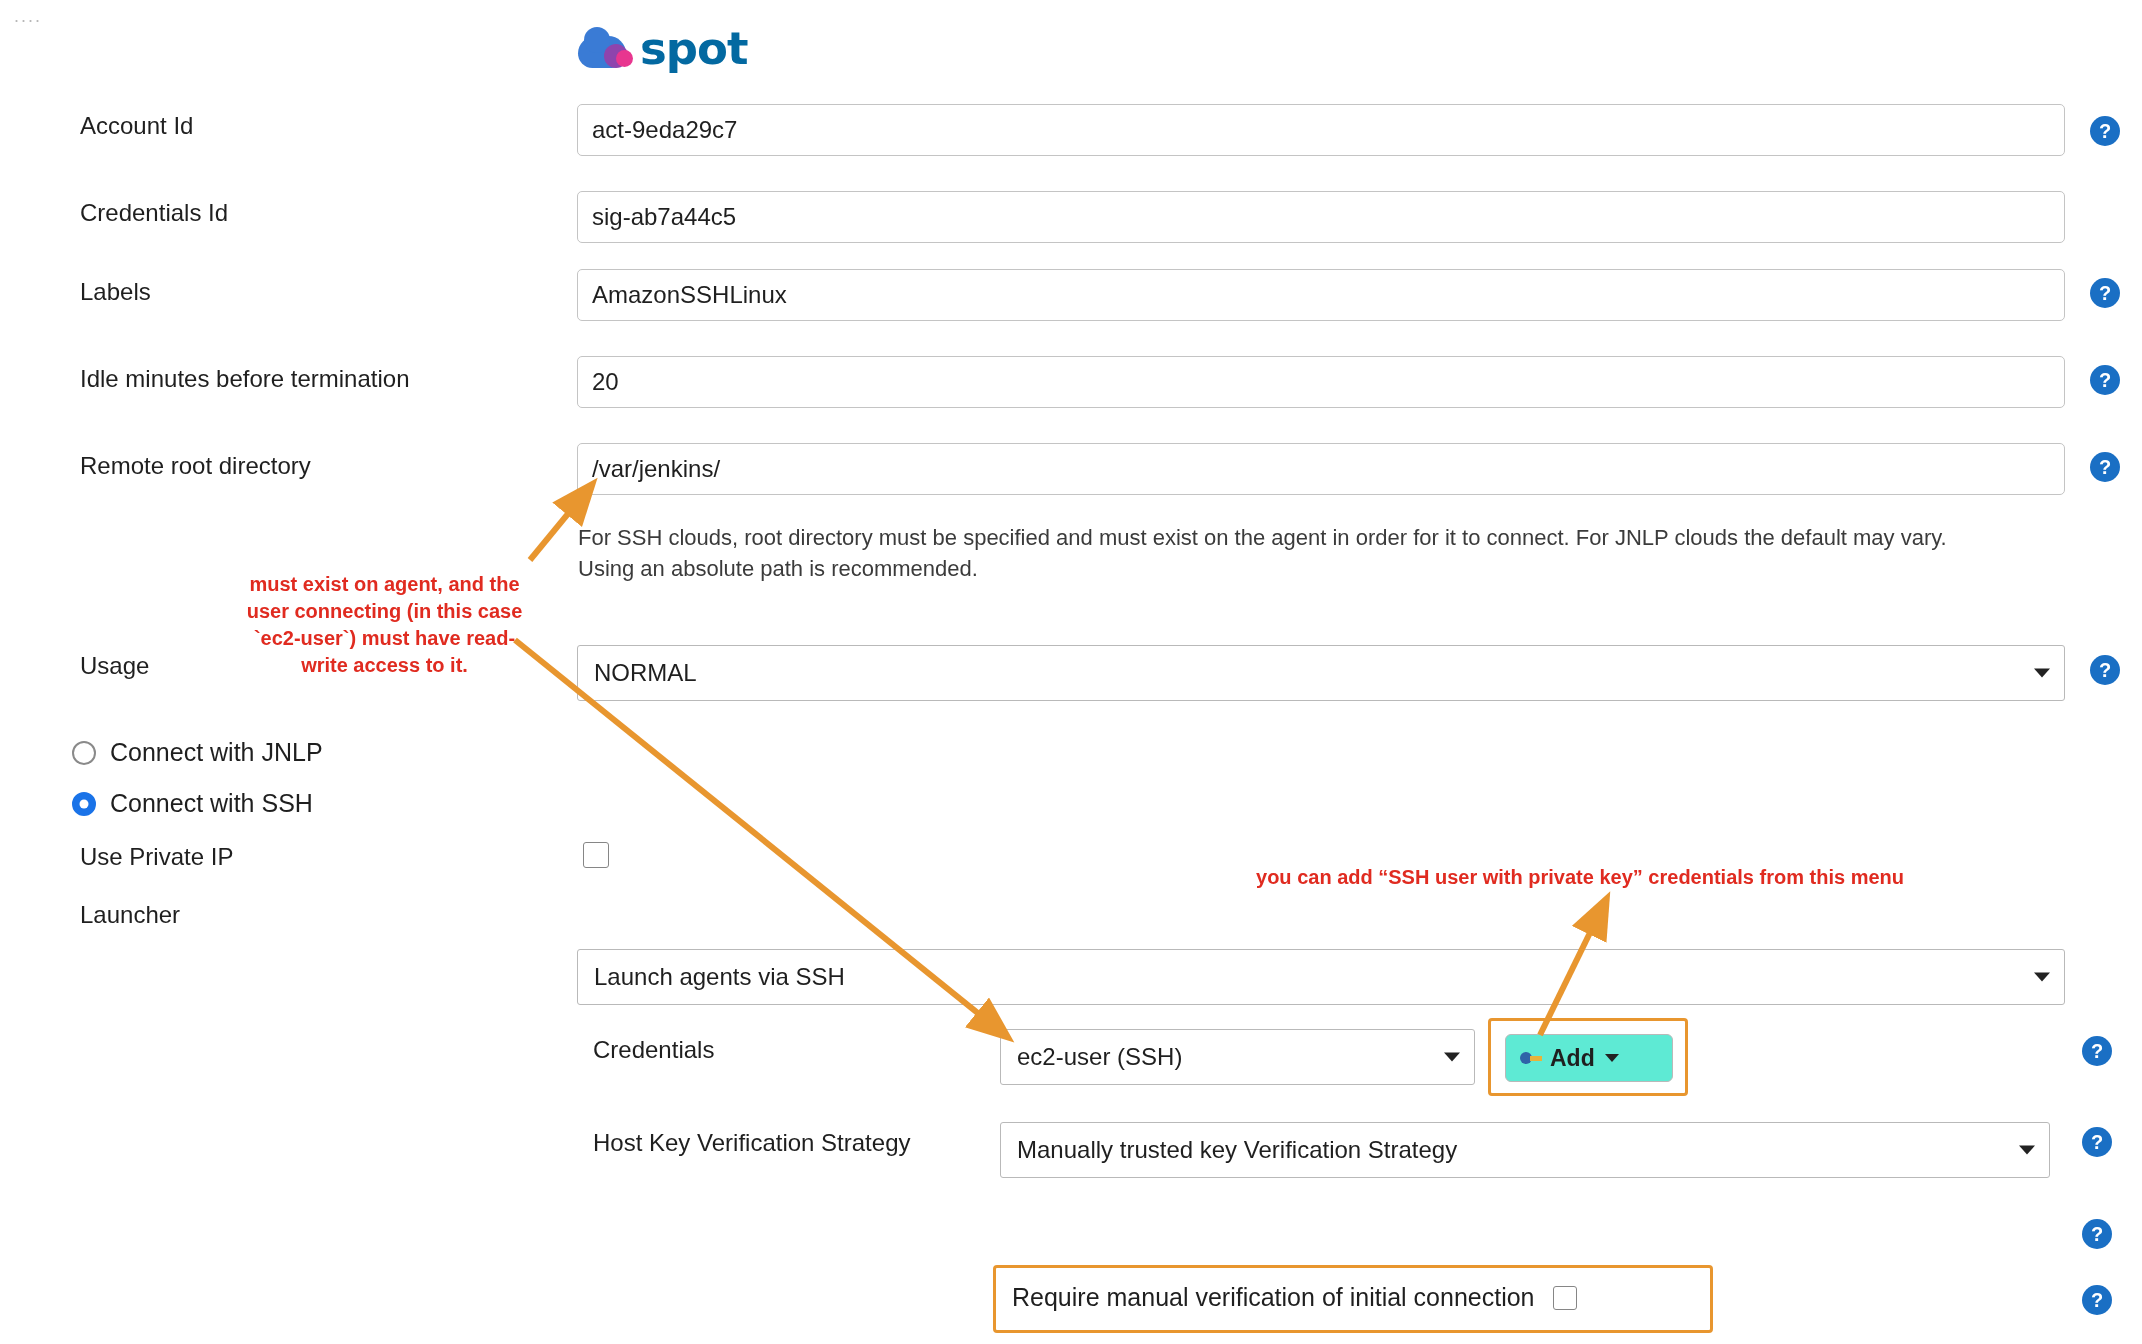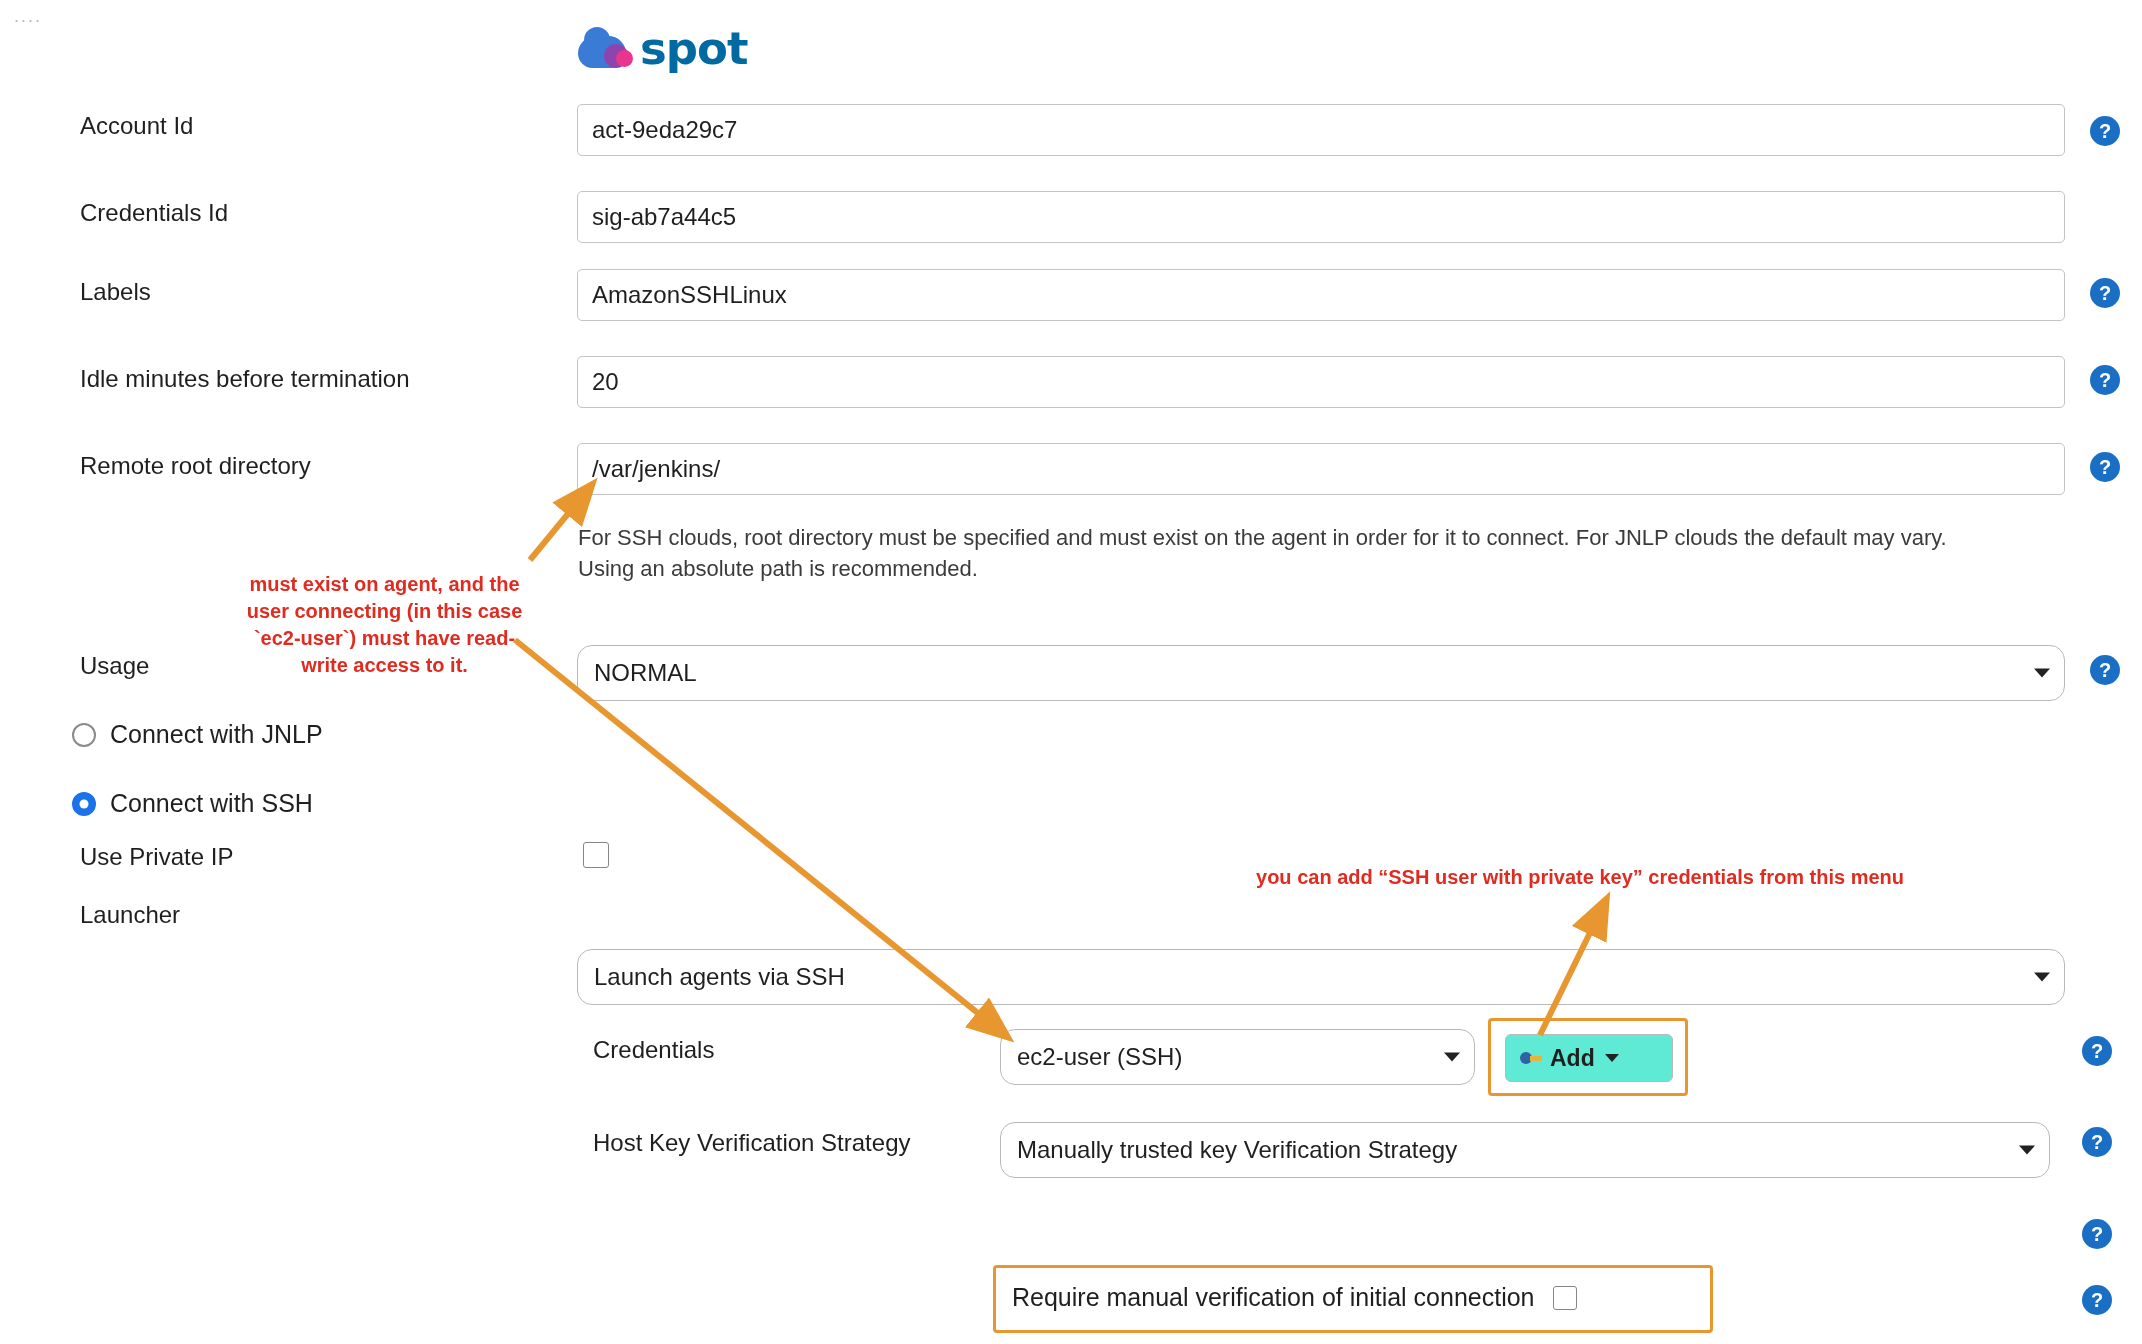--- a/index.html
+++ b/index.html
@@ -82,21 +82,21 @@
     color: #1f1f1f;
     padding: 0 14px;
     display: flex;
     align-items: center;
     font-family: "Liberation Sans", sans-serif;
   }
   .fselect {
     position: absolute;
     height: 56px;
     border: 1px solid #b9b9b9;
-    border-radius: 15px;
+    border-radius: 3px;
     background: #fff;
     font-size: 24px;
     color: #1f1f1f;
     padding: 0 40px 0 16px;
     display: flex;
     align-items: center;
     font-family: "Liberation Sans", sans-serif;
   }
   .fselect .caret {
     position: absolute;
@@ -279,21 +279,21 @@
 
   <div class="helptext" style="left:578px; top:522px;">For SSH clouds, root directory must be specified and must exist on the agent in order for it to connect. For JNLP clouds the default may vary. Using an absolute path is recommended.</div>
 
   <div class="flabel" style="left:80px; top:652px;">Usage</div>
   <div class="fselect" style="left:577px; top:645px; width:1488px;">
     <span>NORMAL</span>
     <span class="caret"></span>
   </div>
   <div class="helpicon" style="left:2090px; top:655px;">?</div>
 
-  <div class="radio-row" style="left:72px; top:720px;">
+  <div class="radio-row" style="left:72px; top:738px;">
     <span class="radio"></span>
     <span class="radio-label">Connect with JNLP</span>
   </div>
   <div class="radio-row" style="left:72px; top:789px;">
     <span class="radio checked"></span>
     <span class="radio-label">Connect with SSH</span>
   </div>
 
   <div class="flabel" style="left:80px; top:843px;">Use Private IP</div>
   <div class="checkbox" style="left:583px; top:842px;"></div>

